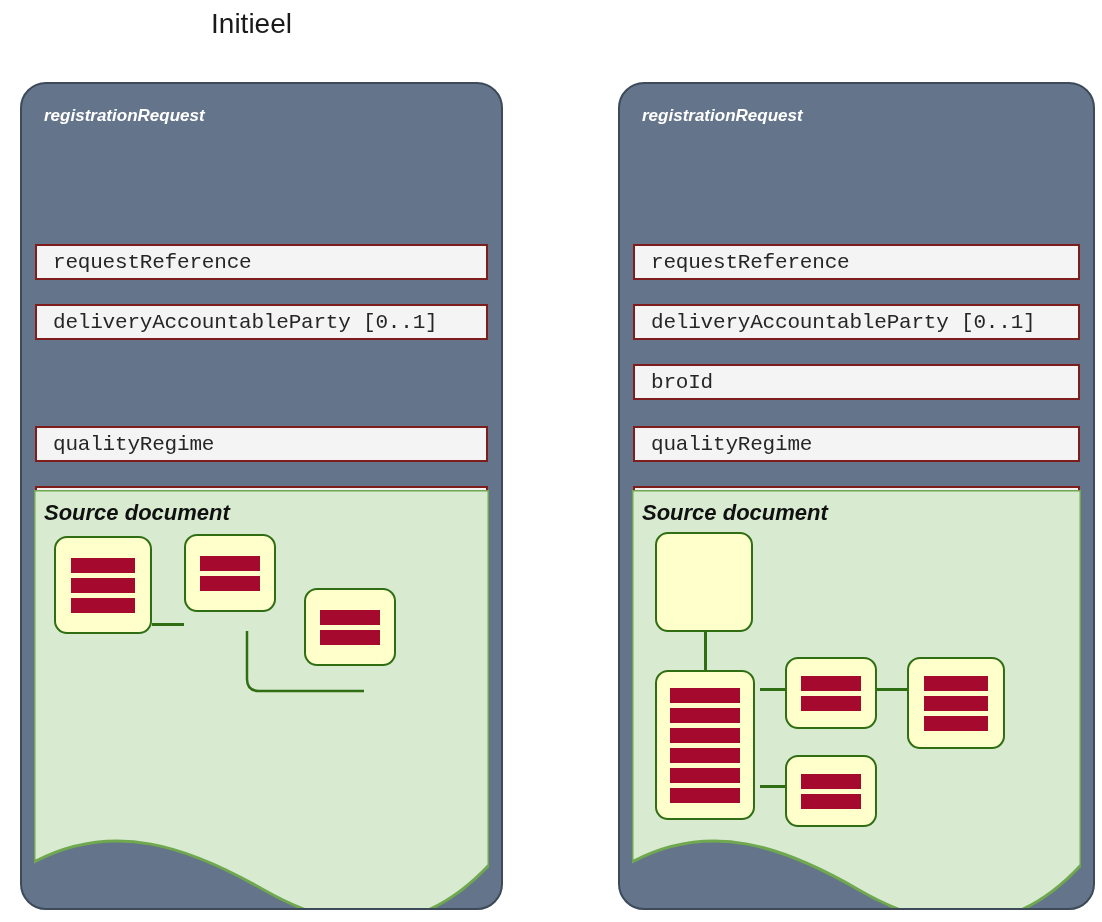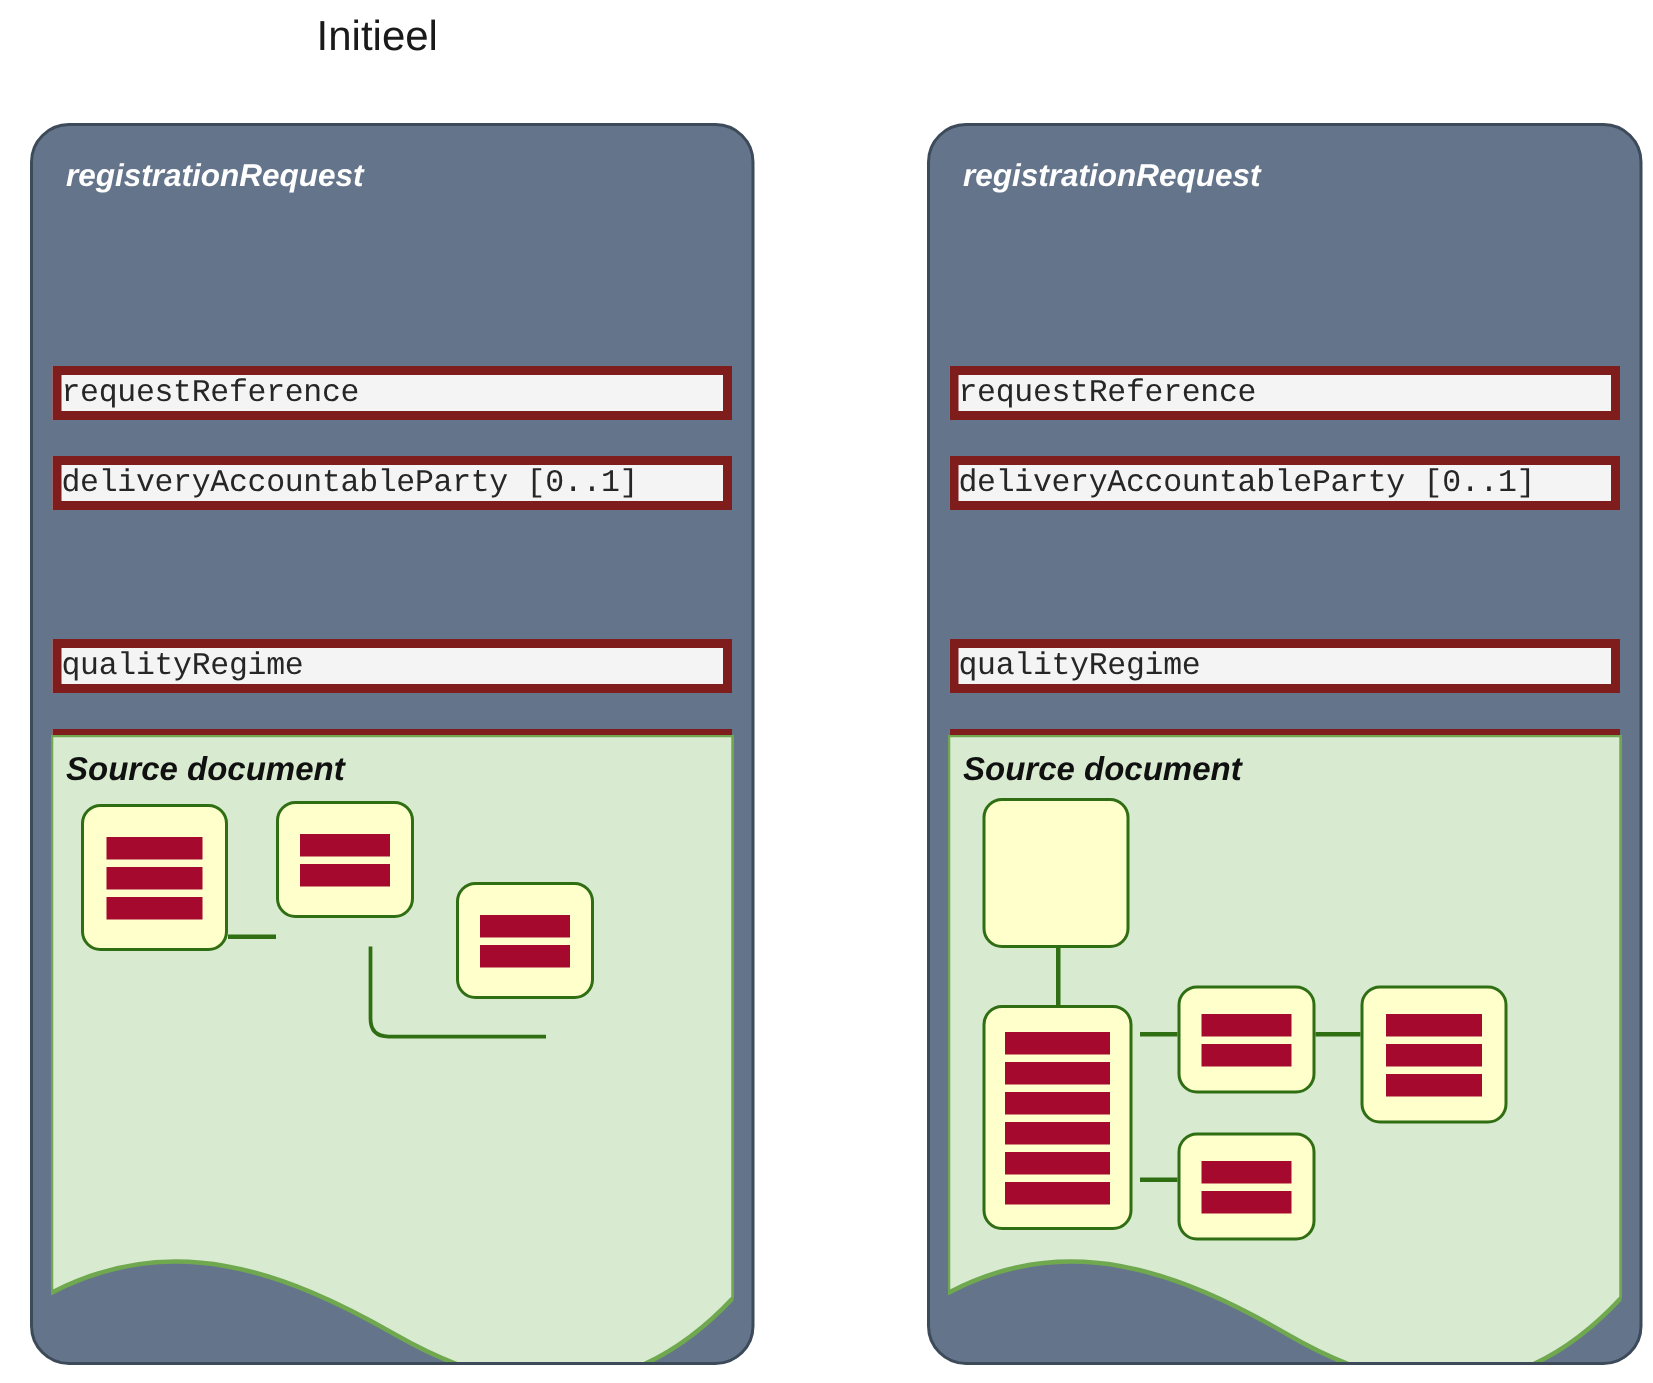--- a/index.html
+++ b/index.html
@@ -47,37 +47,37 @@
   .panel.left  { left: 20px;  width: 483px; height: 828px; }
   .panel.right { left: 618px; width: 477px; height: 828px; }
 
   .panel-title {
     position: absolute;
     left: 22px;
     top: 22px;
     font-family: "Liberation Sans", sans-serif;
     font-style: italic;
     font-weight: bold;
-    font-size: 21px;
+    font-size: 17px;
     color: #ffffff;
     white-space: nowrap;
   }
 
   
   .field {
     position: absolute;
     left: 13px;
     right: 13px;
     height: 36px;
     background: #f4f4f4;
-    border: 6px solid #7f1d1d;
+    border: 2px solid #7f1d1d;
     box-sizing: border-box;
     display: flex;
     align-items: center;
-    padding-left: 0;
+    padding-left: 16px;
   }
   .field span {
     font-family: "Liberation Mono", monospace;
     font-size: 21px;
     color: #262626;
     white-space: nowrap;
     letter-spacing: -0.2px;
   }
 
   
@@ -209,20 +209,23 @@
 
   <div class="panel right">
     <div class="panel-title">registrationRequest</div>
 
     <div class="field" style="top:160px">
       <span>requestReference</span>
     </div>
     <div class="field" style="top:220px">
       <span>deliveryAccountableParty [0..1]</span>
     </div>
+    <div class="field" style="top:280px">
+      <span>broId</span>
+    </div>
     <div class="field" style="top:342px">
       <span>qualityRegime</span>
     </div>
     <div class="field" style="top:402px">
       <span>underPrivilege [0..1]</span>
     </div>
 
     <div class="srcdoc" style="top:374px; width:449px; height:455px;">
       <svg class="wave-svg" viewBox="0 0 449 455" preserveAspectRatio="none">
         <path d="M0,0 L449,0 L449,375 C375,455 296,440 227,400 C153,357 79,330 0,372 Z" fill="#d8ead0" stroke="#6fa84f" stroke-width="3"></path>

